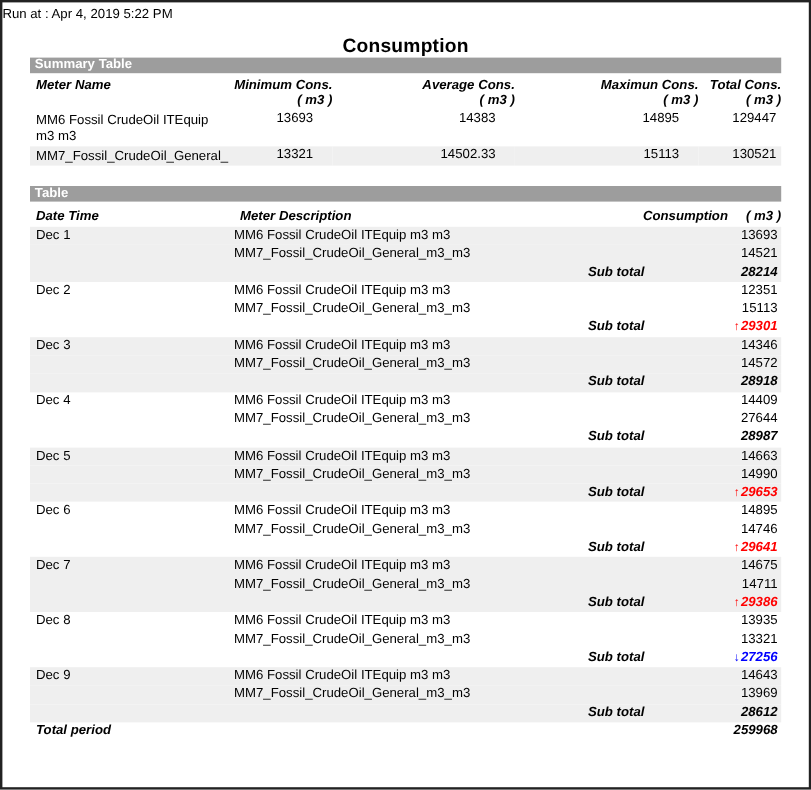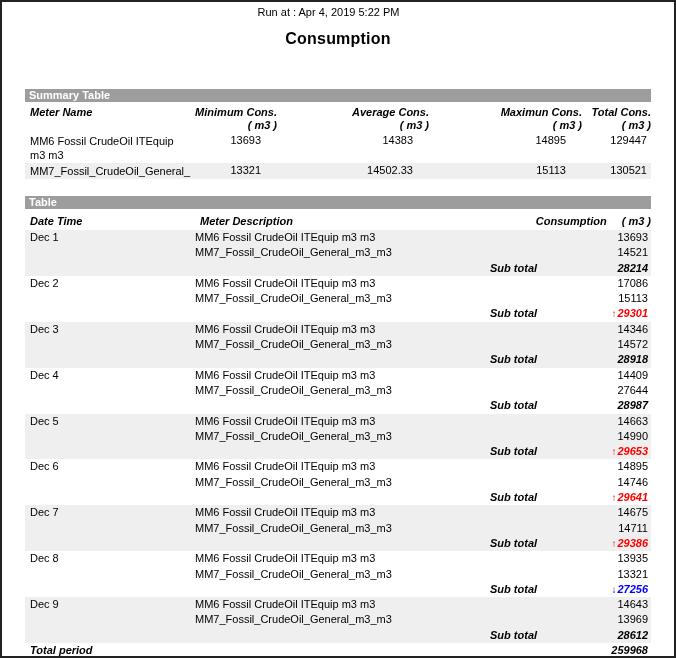--- a/index.html
+++ b/index.html
@@ -5,24 +5,24 @@
   :root{
     --bar:#9d9d9d; --stripe:#efefef; --up:#ff0000; --down:#0000ff;
   }
   *{box-sizing:border-box; margin:0; padding:0;}
   html,body{background:#fff;}
   body{
     width:676px; height:658px; overflow:hidden;
     border:2px solid #222; position:relative;
     font-family:"Liberation Sans", sans-serif; font-size:11px; color:#000;
   }
-  .run-at{ text-align:center; padding:4px 19px 0 0; font-size:11px; }
+  .run-at{ text-align:left; padding:4px 19px 0 0; font-size:11px; }
   .title{ text-align:center; font-weight:bold; font-size:16px; margin-top:12px; letter-spacing:.2px; }
   .section{ margin:0 23px; }
-  .section-summary{ margin-top:41px; }
+  .section-summary{ }
   .section-detail{ margin-top:17px; }
   .section-bar{
     background:var(--bar); color:#fff; font-weight:bold; font-size:11px;
     height:13px; line-height:13px; padding-left:4px;
   }
   table{ width:100%; border-collapse:collapse; table-layout:fixed; margin-top:2px; }
   th{ font-weight:bold; font-size:11px; line-height:13px; text-align:right; vertical-align:top; padding:2px 0 1px 0;font-style:italic; }
   th.left{ text-align:left; }
   th .unit{ font-weight:bold; }
   td{ font-size:11px; padding:0; }
@@ -141,21 +141,21 @@
           <td class="bold">Sub total</td>
           <td class="c-val bold trend-none"><span class="arrow"></span><span>28214</span></td>
         </tr>
       </tbody>
 
       <tbody>
         <tr>
           <td class="c-date">Dec 2</td>
           <td>MM6 Fossil CrudeOil ITEquip m3 m3</td>
           <td></td>
-          <td class="c-val">17086</td>
+          <td class="c-val">12351</td>
         </tr>
         <tr>
           <td class="c-date"></td>
           <td>MM7_Fossil_CrudeOil_General_m3_m3</td>
           <td></td>
           <td class="c-val">15113</td>
         </tr>
         <tr>
           <td></td>
             <td></td>

